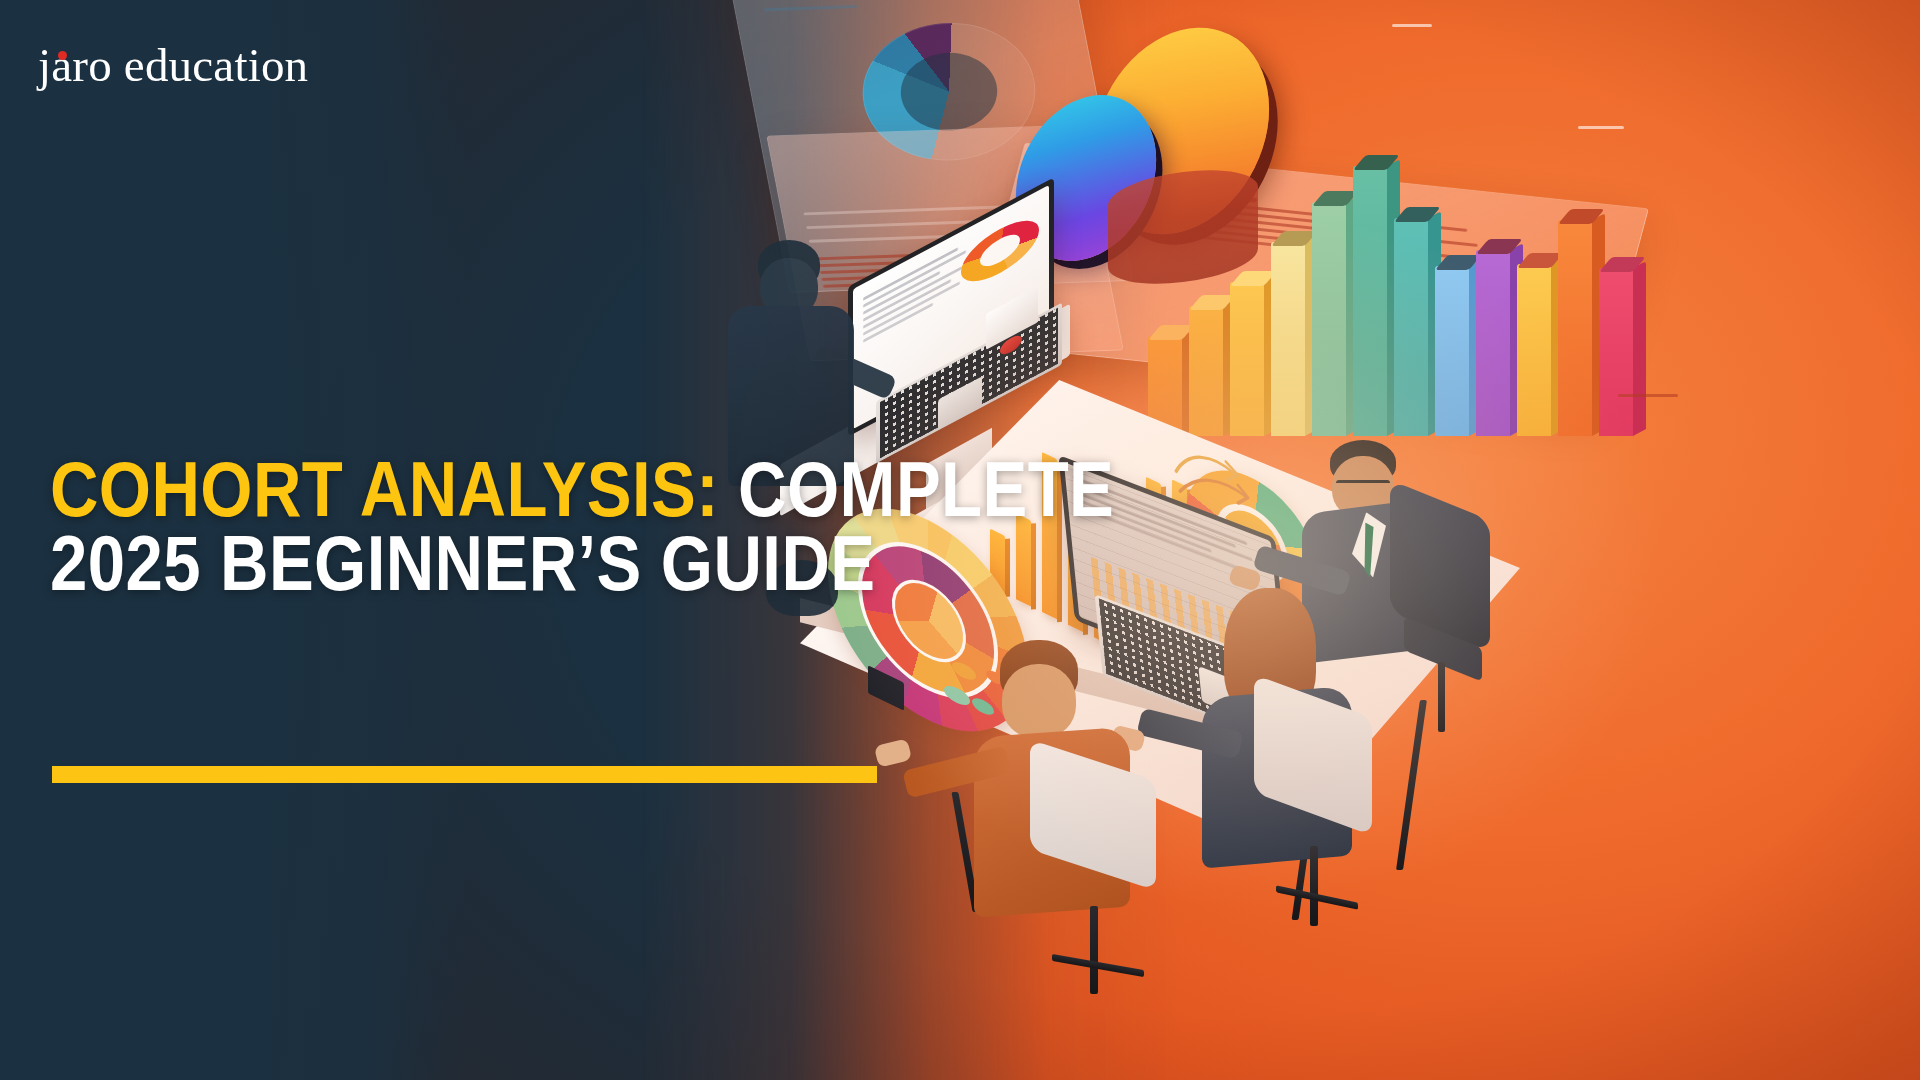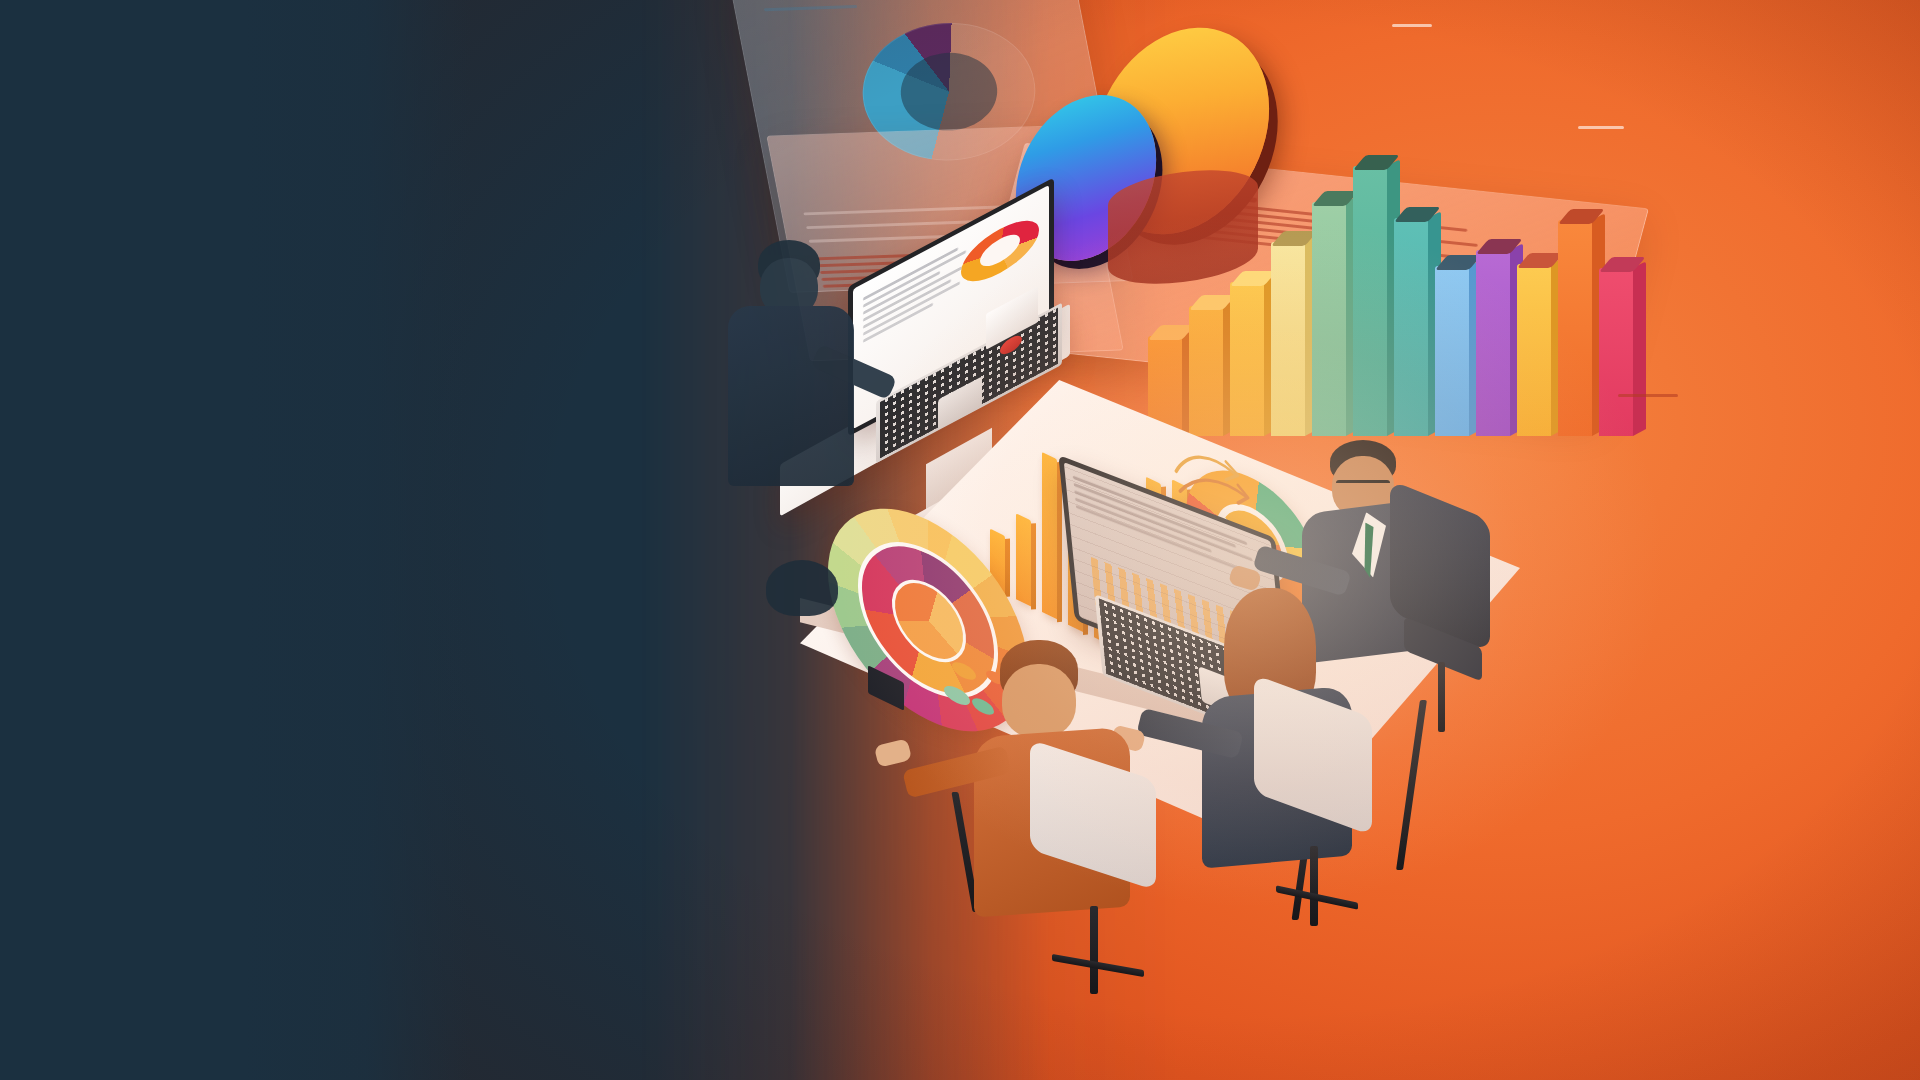--- a/index.html
+++ b/index.html
@@ -440,15 +440,24 @@
       <div class="p-hair" style="left:36px; top:0; width:72px; height:56px; background:#1f2e3a;"></div>
       <div class="p-body" style="left:0px; top:44px; width:150px; height:230px; background:linear-gradient(160deg,#26milli;background:linear-gradient(160deg,#263643,#1a2631); border-radius:26px 28px 8px 8px;"></div>
     </div>
 
     <div class="bg-warmglow" style="left:-700px;"></div>
   </div>
 
   <div class="bg-vign"></div>
   <div class="fade-left"></div>
 
-
+  <div class="logo">
+    <span class="logo-dot"></span>
+    <div class="logo-text">jaro education</div>
+  </div>
+
+  <div class="headline">
+    <div class="hl-line"><span class="hl-accent">COHORT ANALYSIS:</span><span> COMPLETE</span></div>
+    <div class="hl-line">2025 BEGINNER’S GUIDE</div>
+    <div class="hl-rule"></div>
+  </div>
 
 </div>
 
 </body></html>

